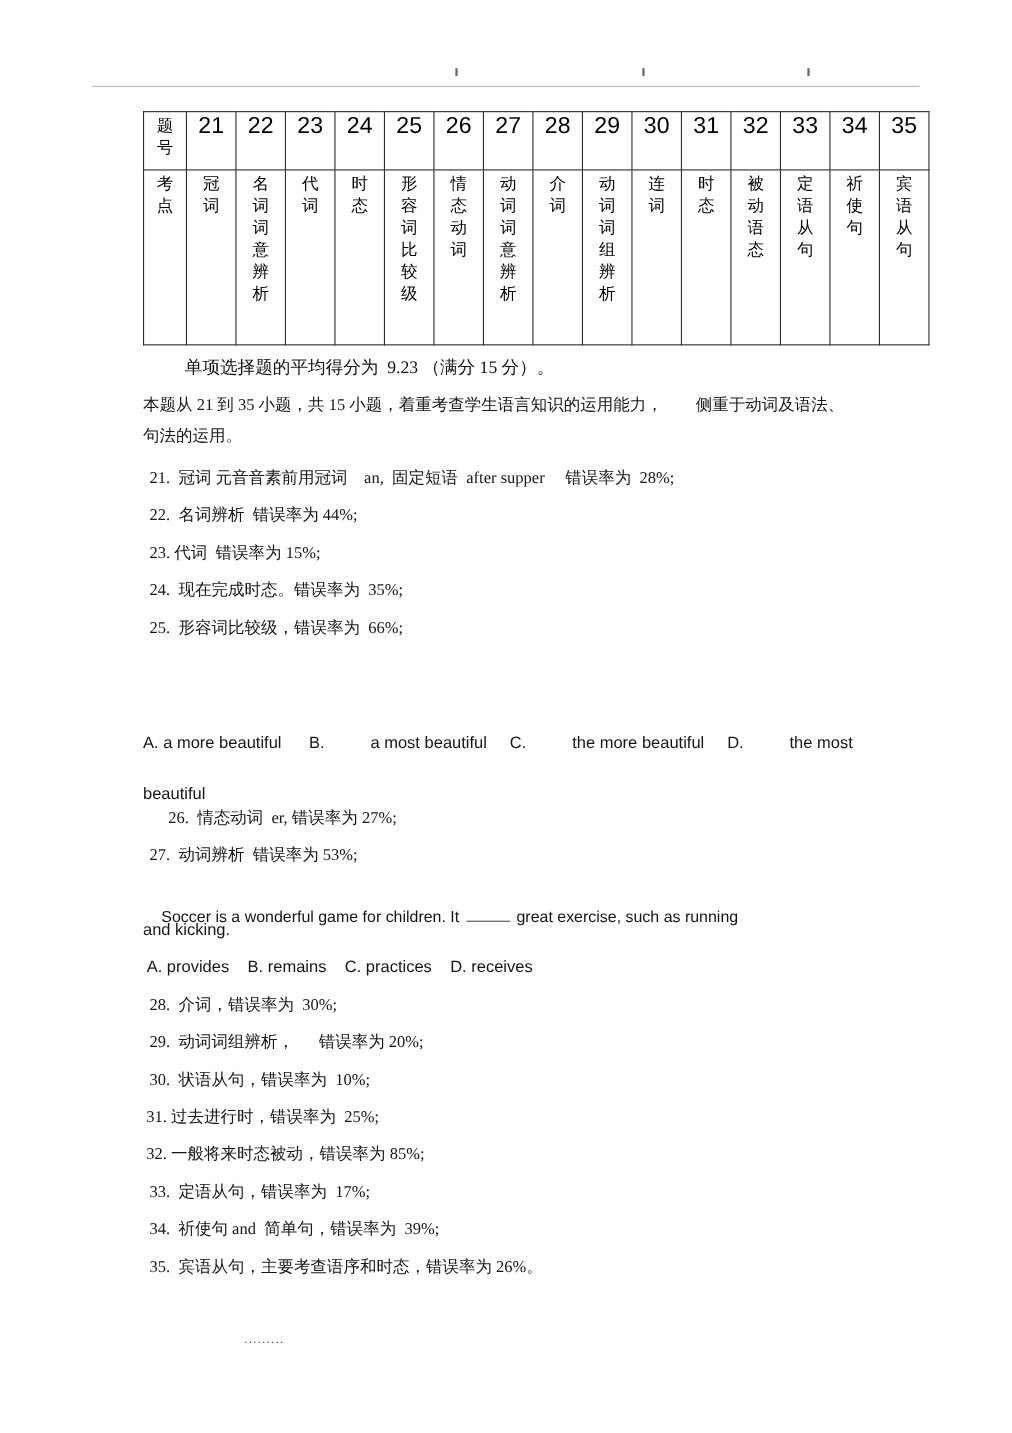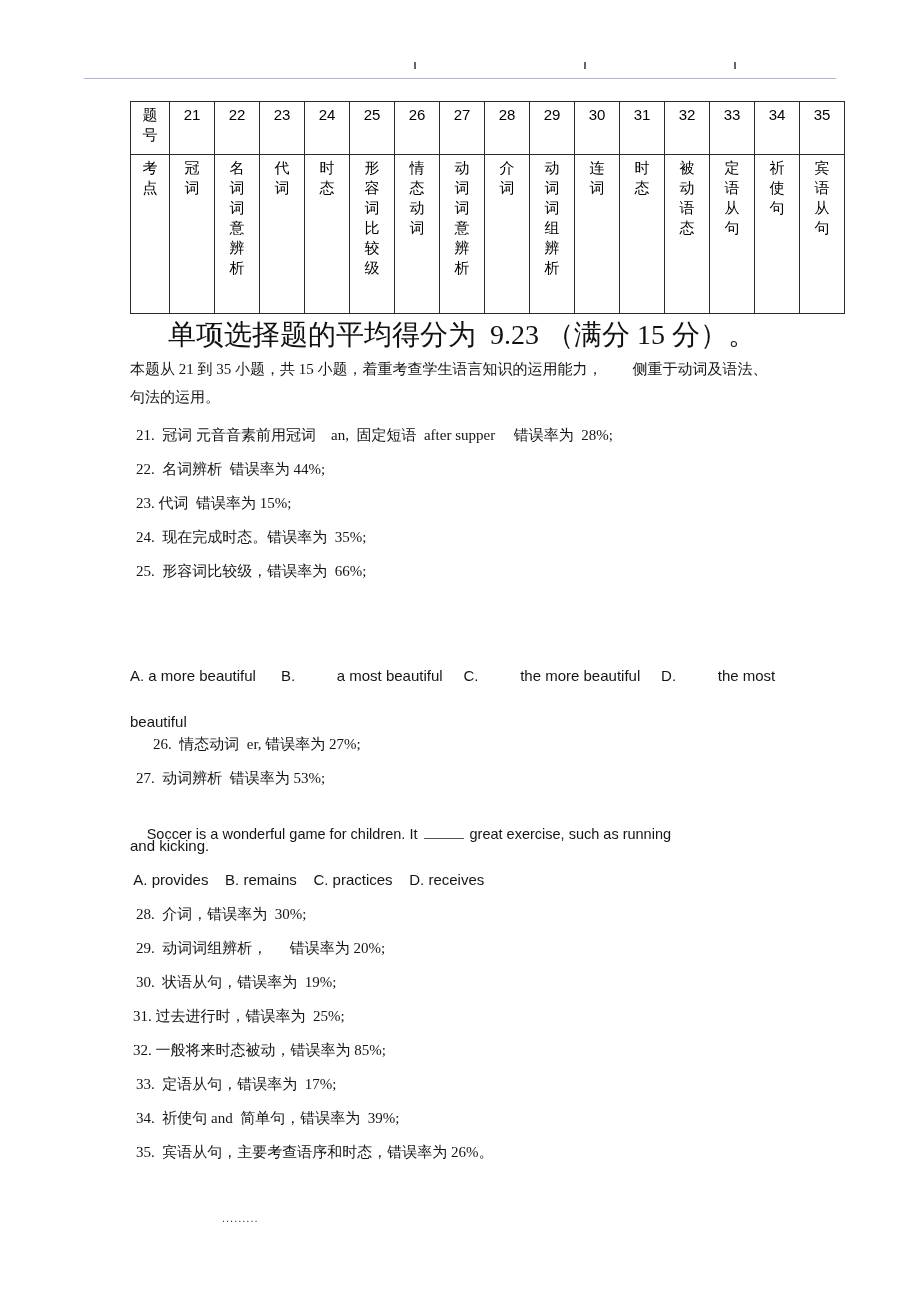--- a/index.html
+++ b/index.html
@@ -80,35 +80,35 @@
     display: block;
     font-size: 15px;
     line-height: 20px;
     letter-spacing: 0;
     font-family: "Liberation Serif", serif;
     white-space: pre-line;
     text-align: center;
   }
   .numtext {
     display: block;
-    font-size: 15px;
+    font-size: 21px;
     line-height: 19px;
     font-family: "Liberation Sans", sans-serif;
     text-align: center;
   }
   tr.row-head td { height: 46px; }
   tr.row-body td { height: 152px; }
 
   
   .headline {
     position: absolute;
     left: 168px;
     top: 320px;
     font-family: "Liberation Serif", serif;
-    font-size: 28px;
+    font-size: 16px;
     line-height: 30px;
     white-space: pre;
     color: #111;
   }
 
   
   .para {
     position: absolute;
     font-family: "Liberation Serif", serif;
     font-size: 15px;
@@ -337,21 +337,21 @@
   <div class="para" style="left:136px; top:767px;">27.  动词辨析  错误率为 53%;</div>
 
   <div class="para sans" style="left:130px; top:801px;">
     <span class="latin">Soccer is a wonderful game for children. It </span><span class="blank-short"></span><span class="latin"> great exercise, such as running</span>
   </div>
   <div class="para sans" style="left:130px; top:835px;">and kicking.</div>
   <div class="para sans" style="left:130px; top:869px;"> A. provides    B. remains    C. practices    D. receives</div>
 
   <div class="para" style="left:136px; top:903px;">28.  介词，错误率为  30%;</div>
   <div class="para" style="left:136px; top:937px;">29.  动词词组辨析，      错误率为 20%;</div>
-  <div class="para" style="left:136px; top:971px;">30.  状语从句，错误率为  19%;</div>
+  <div class="para" style="left:136px; top:971px;">30.  状语从句，错误率为  10%;</div>
   <div class="para" style="left:133px; top:1005px;">31. 过去进行时，错误率为  25%;</div>
   <div class="para" style="left:133px; top:1039px;">32. 一般将来时态被动，错误率为 85%;</div>
   <div class="para" style="left:136px; top:1073px;">33.  定语从句，错误率为  17%;</div>
   <div class="para" style="left:136px; top:1107px;">34.  祈使句 and  简单句，错误率为  39%;</div>
   <div class="para" style="left:136px; top:1141px;">35.  宾语从句，主要考查语序和时态，错误率为 26%。</div>
 
   <div class="footdots">.........</div>
 
 </div>
 

